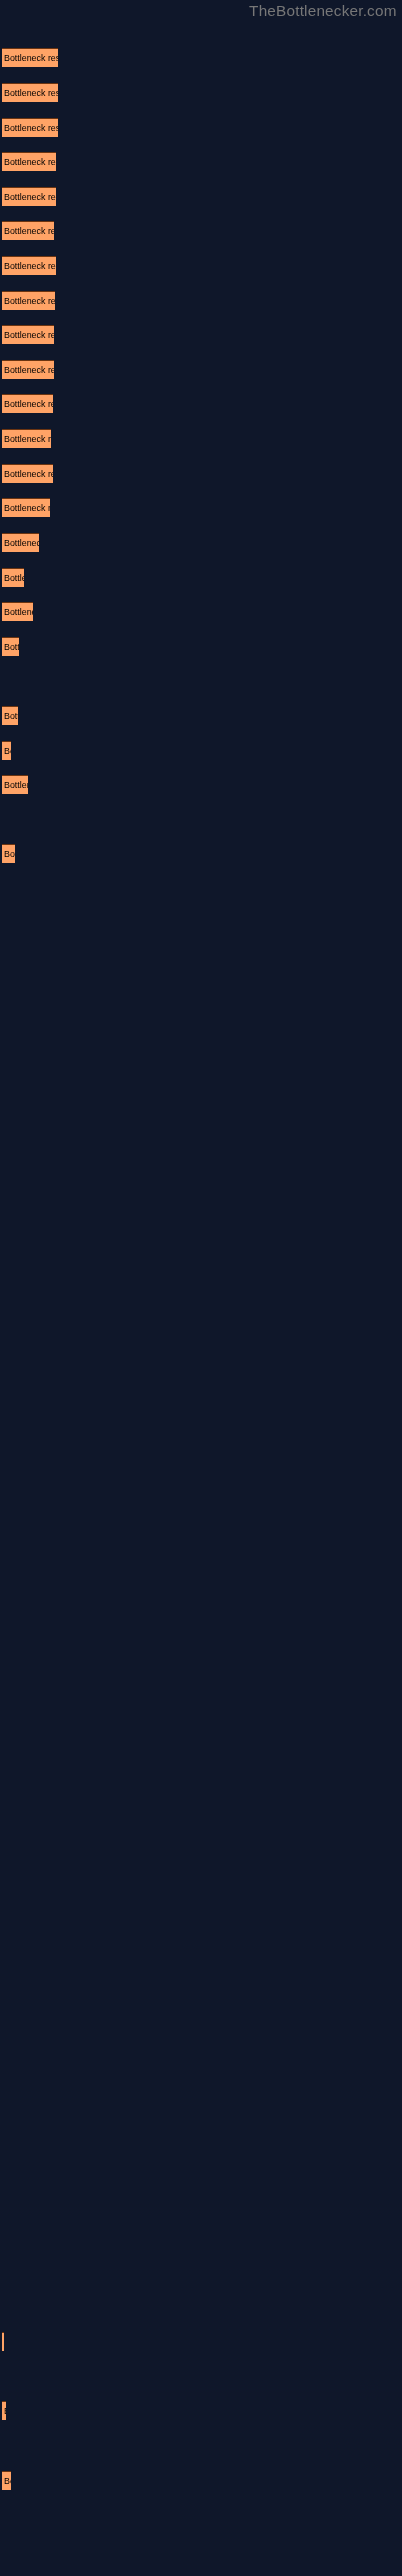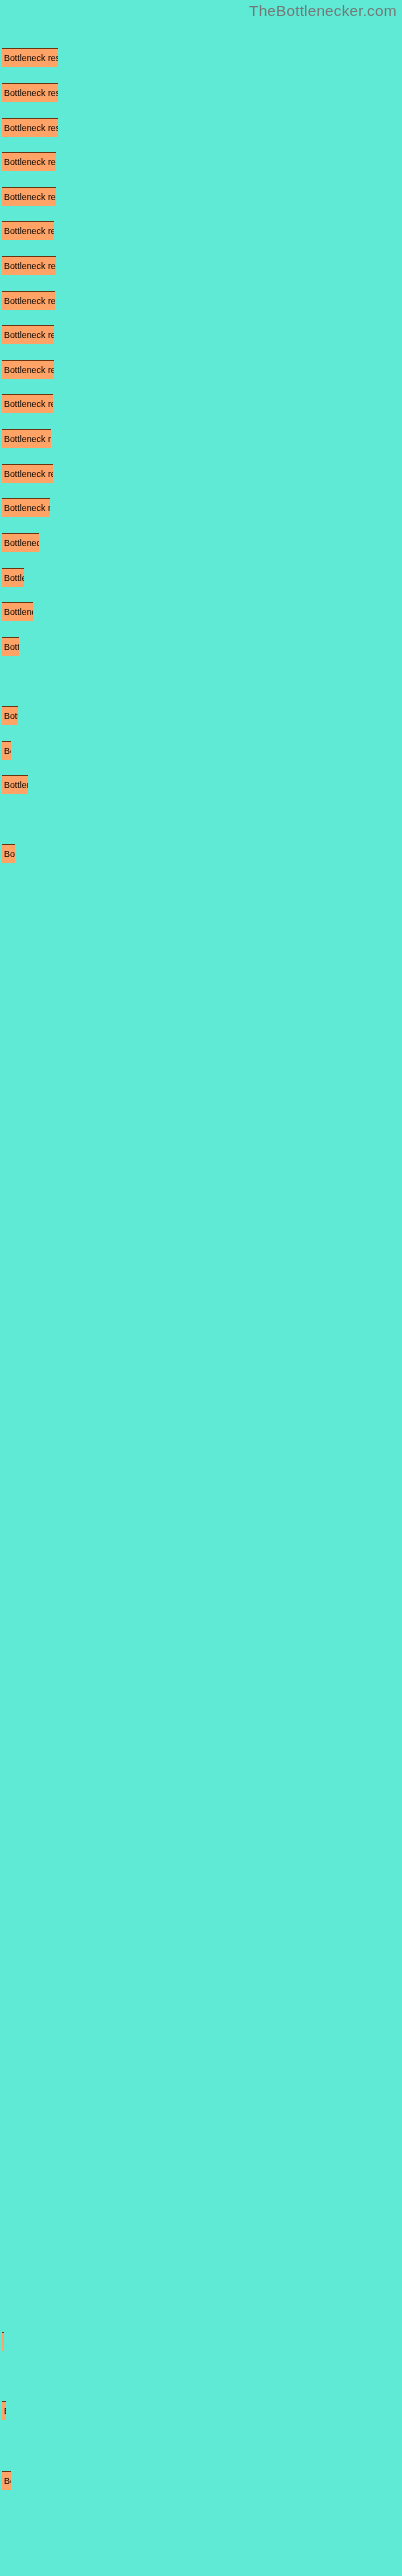--- a/index.html
+++ b/index.html
@@ -55,21 +55,21 @@
     font-size: 8.9px;
     line-height: 10.5px;
     color: #000000;
     white-space: nowrap;
     pointer-events: none;
   }
 </style>
 </head>
 <body>
 
-<div id="page" style="width: 403px; height: 2576px; background: #5eead4;">
+<div id="page" style="width: 403px; height: 2576px; background: #0f172a;">
 
   <div id="site-title" style="color: rgb(119, 119, 119);">TheBottlenecker.com</div>
 
   <div id="plot-area" style="width: 403px; height: 2576px;">
       <div class="bar" style="top: 48px; width: 56px; height: 19.3px; background: rgb(255, 163, 102); border-top-color: rgb(107, 52, 16);">
         <span class="bar-label" style="color: rgb(0, 0, 0);">Bottleneck result</span>
       </div>
       <div class="bar" style="top: 83px; width: 56px; height: 19.3px; background: rgb(255, 163, 102); border-top-color: rgb(107, 52, 16);">
         <span class="bar-label" style="color: rgb(0, 0, 0);">Bottleneck result</span>
       </div>

